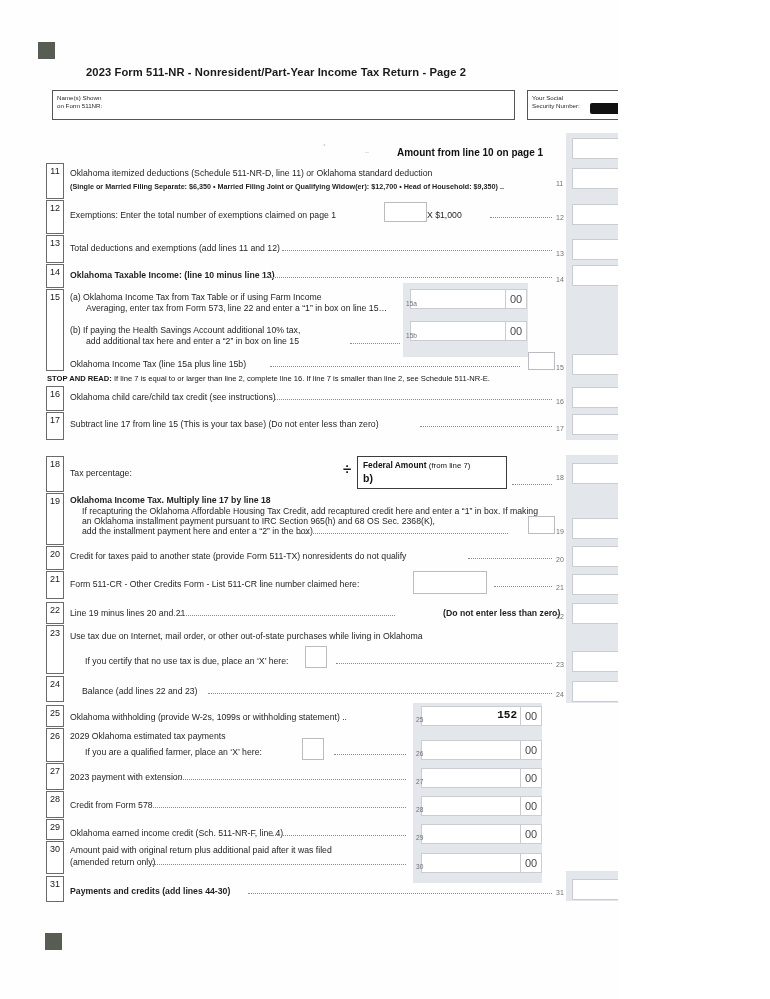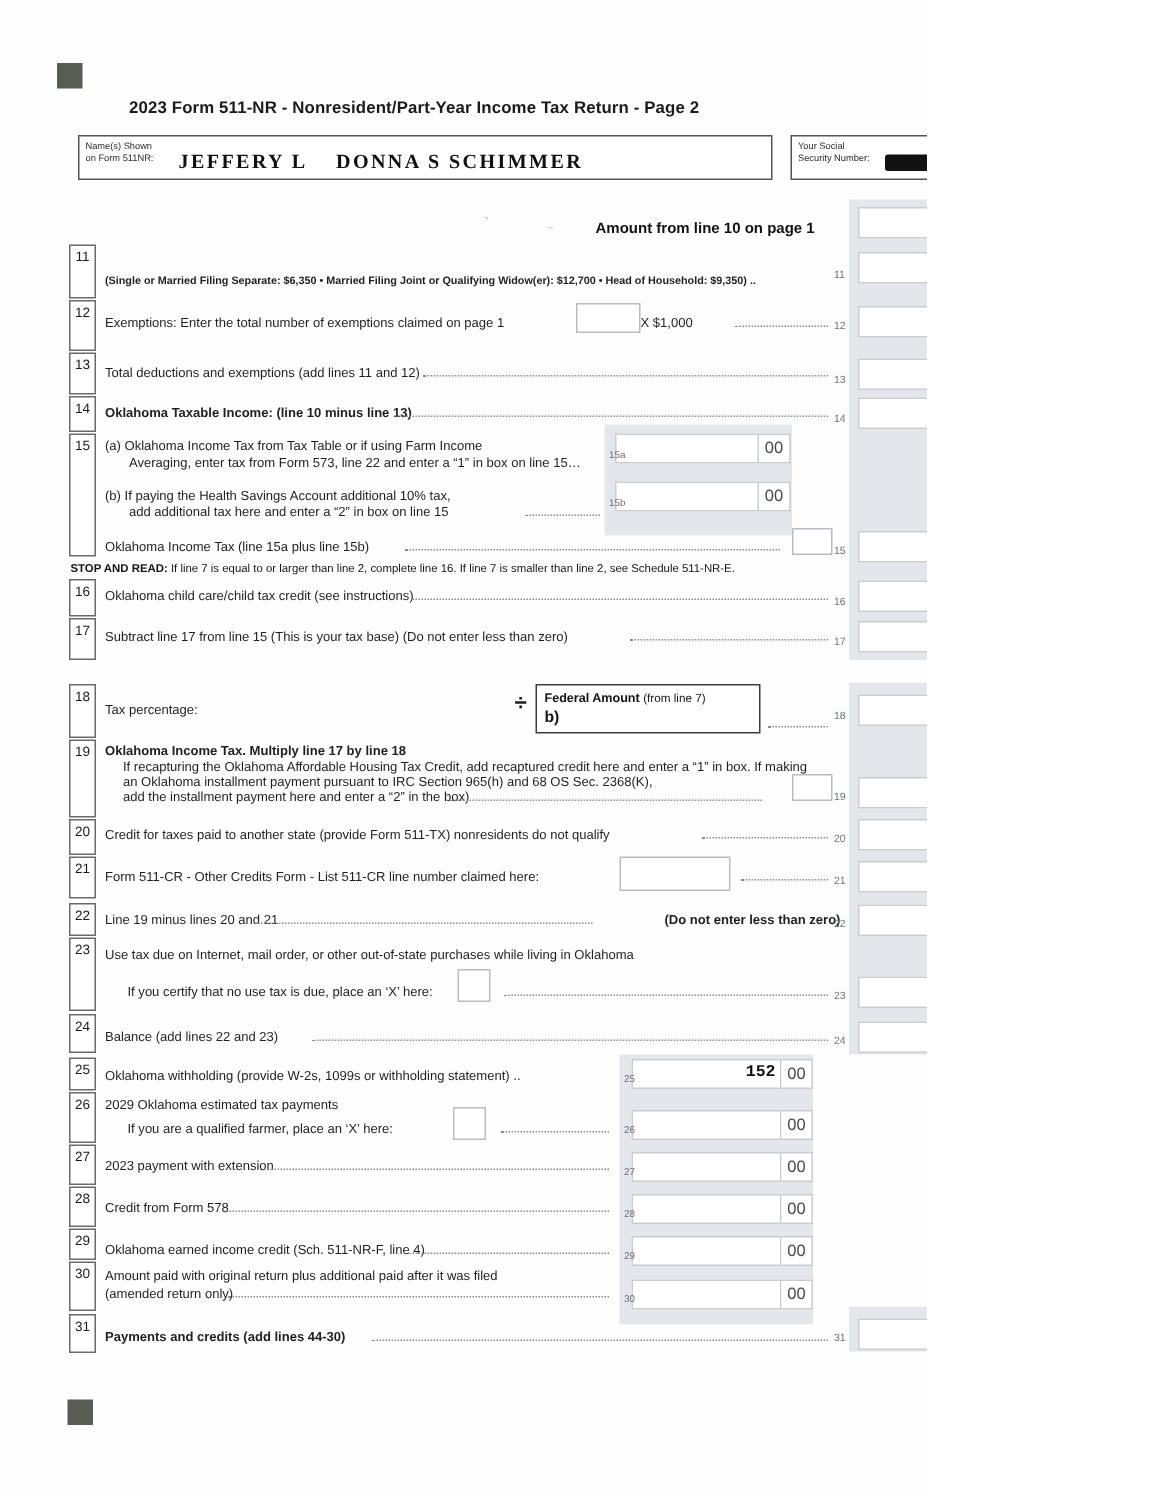--- a/index.html
+++ b/index.html
@@ -464,21 +464,20 @@
     </g>
   </svg>
 
   <div class="doc-title">2023 Form 511-NR - Nonresident/Part-Year Income Tax Return - Page 2</div>
 
   <div class="name-box">
     <div class="name-label">
       <span>Name(s) Shown</span><br>
       <span>on Form 511NR:</span>
     </div>
-    <div class="name-value">JEFFERY L    DONNA S SCHIMMER</div>
   </div>
 
   <div class="ssn-box">
     <div class="ssn-label">
       <span>Your Social</span><br>
       <span>Security Number:</span>
     </div>
     <div class="ssn-ghost">***-**-****</div>
     <div class="ssn-redaction"></div>
   </div>
@@ -493,20 +492,21 @@
   <div class="hdr-amt" style="left:397px; top:147px;">Amount from line 10 on page 1</div>
   <div class="amt-row" style="left:572px; top:138px; width:138px;">
     <div class="amt-white"></div>
     <div class="amt-value"></div>
     <div class="amt-cents">00</div>
   </div>
 
   <div class="lineno-cell" style="top:163px; height:36px;">
       <span>11</span>
     </div>
+  <div class="txt" style="left:70px; top:168px;">Oklahoma itemized deductions (Schedule 511-NR-D, line 11) or Oklahoma standard deduction</div>
   <div class="txt small" style="left:70px; top:181px;">(Single or Married Filing Separate: $6,350 • Married Filing Joint or Qualifying Widow(er): $12,700 • Head of Household: $9,350) ..</div>
   <div class="amt-row" style="left:572px; top:168px; width:138px;">
     <div class="amt-white"></div>
     <div class="amt-value"></div>
     <div class="amt-cents">00</div>
   </div>
   <div class="amt-lineno" style="left:556px; top:180px;">11</div>
 
   <div class="lineno-cell" style="top:200px; height:34px;">
       <span>12</span>
@@ -696,21 +696,21 @@
   <div class="amt-row" style="left:572px; top:651px; width:138px;">
     <div class="amt-white"></div>
     <div class="amt-value"></div>
     <div class="amt-cents">00</div>
   </div>
   <div class="amt-lineno" style="left:556px; top:661px;">23</div>
 
   <div class="lineno-cell" style="top:676px; height:26px;">
       <span>24</span>
     </div>
-  <div class="txt" style="left:70px; top:686px;text-align:center;">Balance (add lines 22 and 23)</div>
+  <div class="txt" style="left:82px; top:686px;text-align:center;">Balance (add lines 22 and 23)</div>
   <div class="dots" style="left:208px; top:693px; width:344px;"></div>
   <div class="amt-row" style="left:572px; top:681px; width:138px;">
     <div class="amt-white"></div>
     <div class="amt-value"></div>
     <div class="amt-cents">00</div>
   </div>
   <div class="amt-lineno" style="left:556px; top:691px;">24</div>
 
   <div class="sub-band" style="left:413px; top:703px; width:129px; height:180px;"></div>
 

